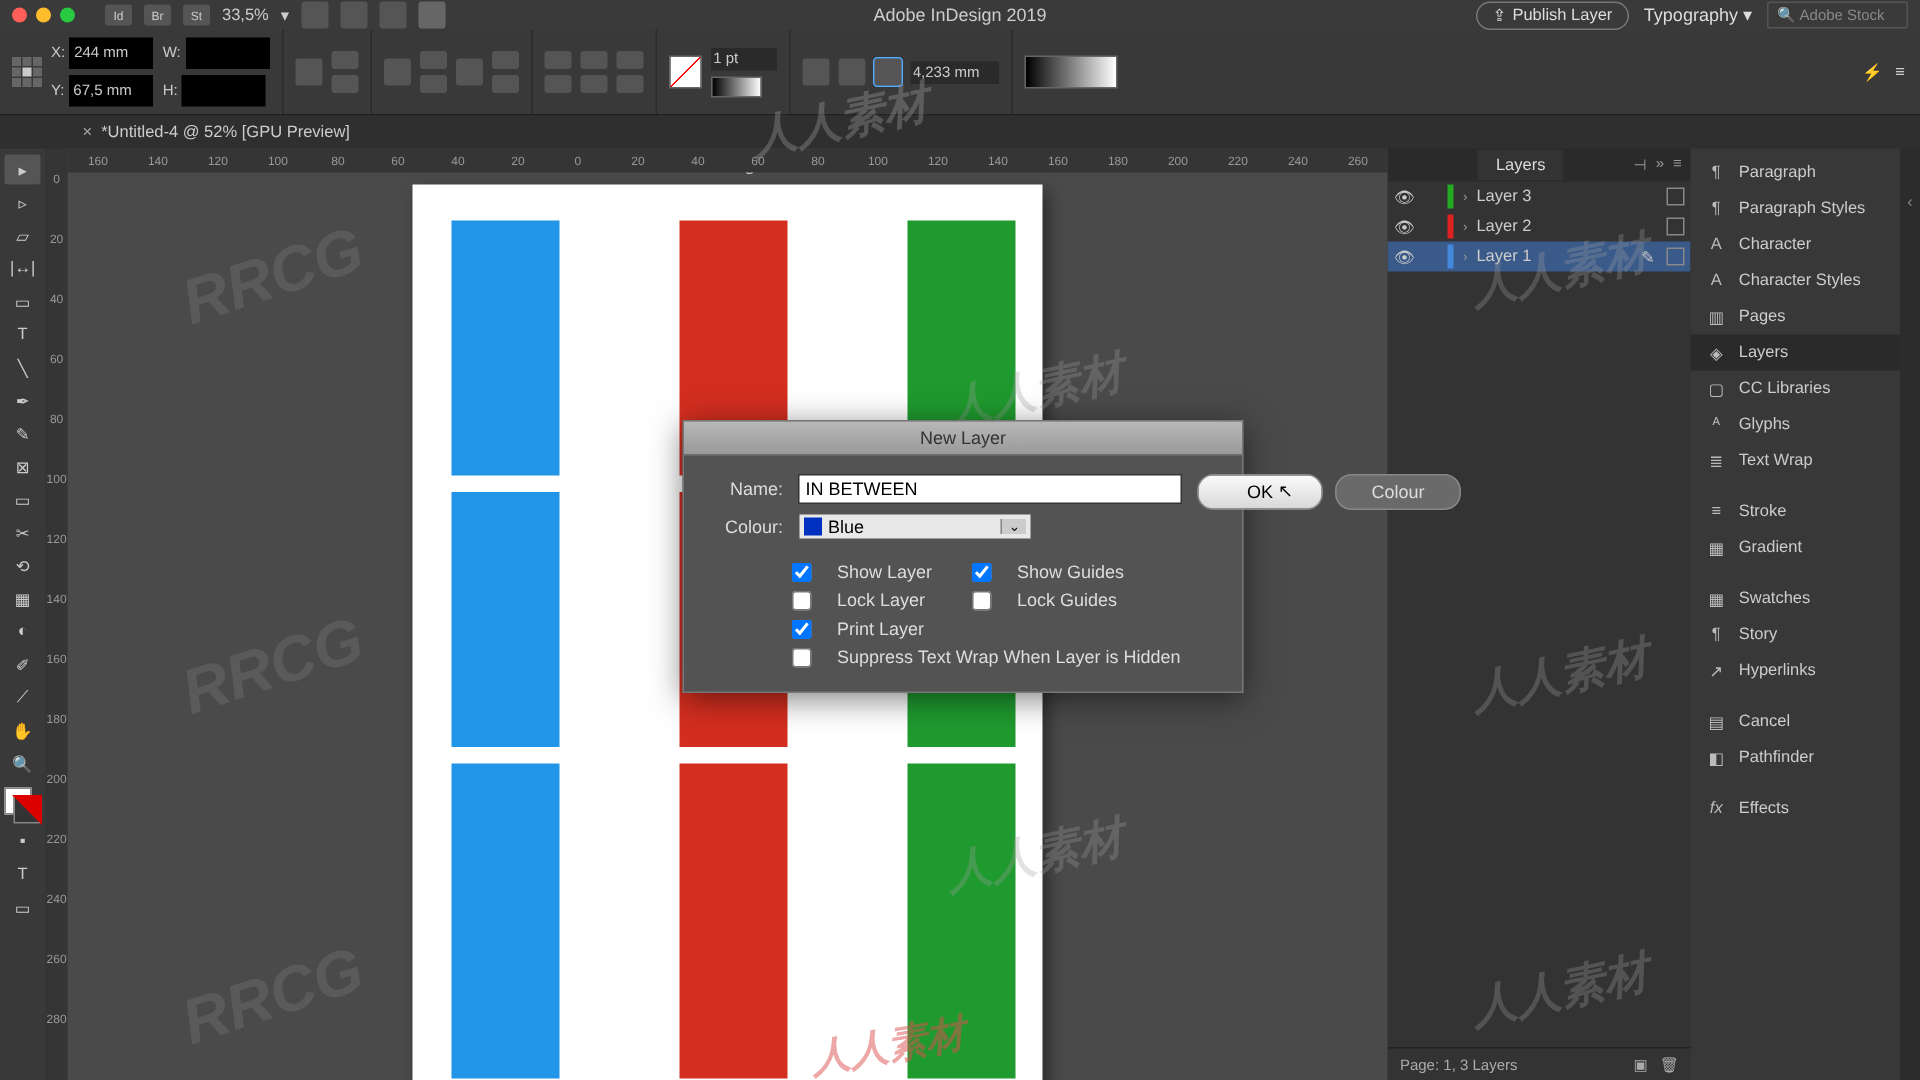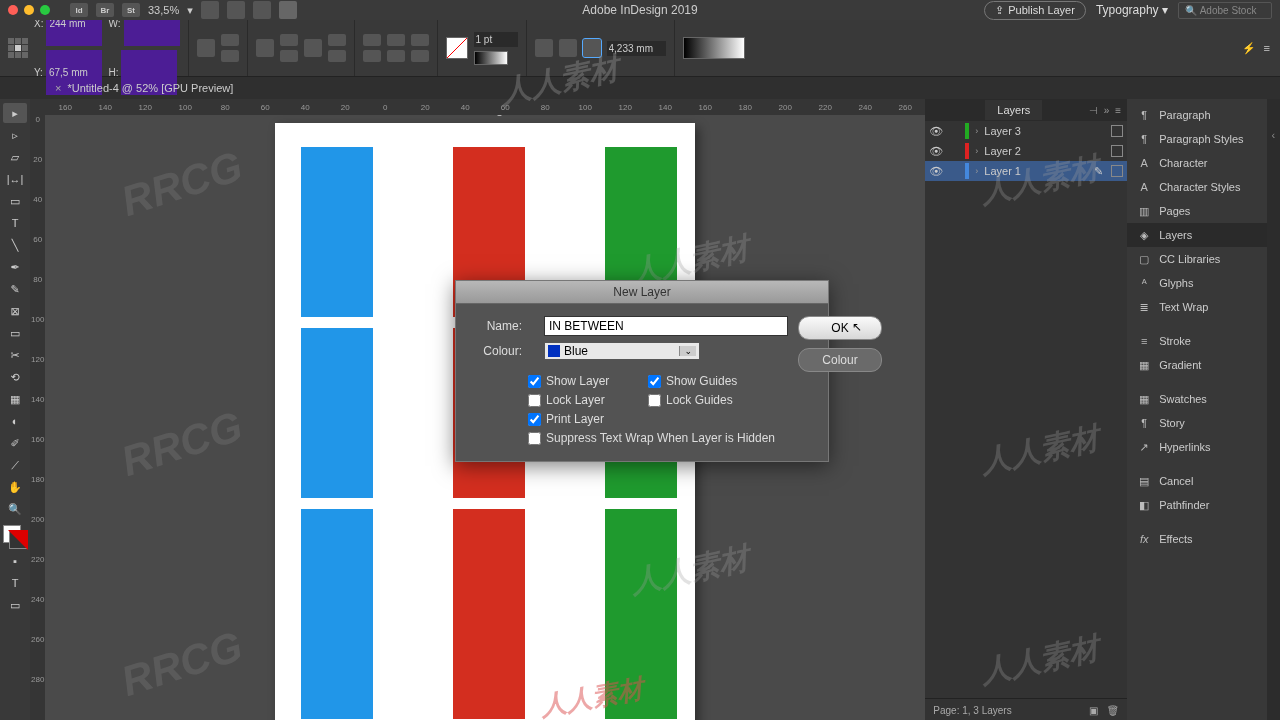--- a/index.html
+++ b/index.html
@@ -1,34 +1,34 @@
 <!DOCTYPE html>
 <html><head>
 <meta charset="utf-8">
 <style>
 html,body{margin:0;padding:0;width:1280px;height:720px;overflow:hidden;font-family:Arial,Helvetica,sans-serif;background:#2a2a2a;color:#ccc;font-size:11px;user-select:none}
 .mac-titlebar{height:20px;background:#3a3a3a;display:flex;align-items:center;padding:0 8px;position:relative}
 .traffic-lights{display:flex;gap:6px}
 .tl{width:10px;height:10px;border-radius:50%}
 .tl.red{background:#ff5f57}.tl.yellow{background:#ffbd2e}.tl.green{background:#28c940}
 .titlebar-apps{display:flex;gap:8px;margin-left:20px;align-items:center}
-.app-icn{width:18px;height:14px;background:#555;border-radius:2px;display:flex;align-items:center;justify-content:center;font-size:8px;color:#ccc;font-weight:bold}
+.app-icn{width:18px;height:14px;background:#555;border-radius:2px;display:flex;align-items:center;justify-content:center;font-size:8px;color:#ccc;font-weight:normal}
 .titlebar-center{position:absolute;left:50%;transform:translateX(-50%);font-size:12px;color:#ccc}
 .titlebar-right{margin-left:auto;display:flex;align-items:center;gap:10px}
 .pub-btn{border:1px solid #777;border-radius:12px;padding:2px 10px;font-size:11px;color:#ddd;display:flex;align-items:center;gap:4px}
 .ws-label{font-size:12px;color:#ddd}
 .search-stock{border:1px solid #555;border-radius:2px;padding:2px 6px;font-size:10px;color:#888;width:80px}
 .control-bar{height:56px;background:#393939;display:flex;border-bottom:1px solid #222}
 .ctrl-sect{display:flex;align-items:center;padding:0 8px;border-right:1px solid #2a2a2a;gap:6px}
 .ref-grid{display:grid;grid-template-columns:repeat(3,6px);grid-template-rows:repeat(3,6px);gap:1px}
 .ref-dot{width:6px;height:6px;background:#666}
 .ref-dot.active{background:#ccc}
 .coord-col{display:flex;flex-direction:column;gap:4px;font-size:10px}
 .coord-row{display:flex;align-items:center;gap:3px}
-.coord-row input{width:50px;background:#4c1d95;border:none;color:#ccc;font-size:10px;padding:17px 3px}
+.coord-row input{width:50px;background:#000000;border:none;color:#ccc;font-size:10px;padding:5px 3px}
 .ctrl-icn{width:18px;height:18px;background:#555;border-radius:2px}
 .ctrl-swatch{width:32px;height:20px;border:1px solid #666}
 .grad-swatch{background:linear-gradient(90deg,#000,#fff)}
 .pct-input{width:40px;background:#2a2a2a;border:none;color:#ccc;font-size:10px;padding:2px}
 .doc-tabs{height:22px;background:#2f2f2f;display:flex;align-items:center;padding-left:45px}
 .doc-tab{padding:3px 10px;font-size:11px;color:#ccc;display:flex;align-items:center;gap:6px}
 .tab-close{color:#aaa;cursor:pointer}
 .main-area{display:flex;height:622px}
 .tool-col{width:32px;background:#393939;display:flex;flex-direction:column;align-items:center;padding-top:4px;gap:2px}
 .tool{width:24px;height:20px;display:flex;align-items:center;justify-content:center;color:#ccc;border-radius:2px}
@@ -45,30 +45,30 @@
 .canvas{flex:1;position:relative;overflow:hidden;display:flex;justify-content:center}
 .page{width:420px;height:620px;background:#fff;margin-top:8px;box-shadow:4px 4px 10px rgba(0,0,0,.4);position:relative}
 .page-row{position:absolute;left:26px;right:18px;height:170px;display:flex;justify-content:space-between}
 .blk{width:72px;height:100%}
 .blue{background:#2196e8}.red{background:#d32e1f}.green{background:#1f9a2e}
 .dialog{position:absolute;left:455px;top:280px;width:372px;background:#535353;border:1px solid #777;box-shadow:0 4px 20px rgba(0,0,0,.5);z-index:100}
 .dlg-title{height:22px;background:linear-gradient(#b8b8b8,#999);color:#333;font-size:12px;display:flex;align-items:center;justify-content:center;border-bottom:1px solid #666}
 .dlg-body{padding:12px 14px 16px;display:flex;gap:10px}
 .dlg-left{flex:1}
 .dlg-row{display:flex;align-items:center;margin-bottom:6px}
-.dlg-lbl{width:52px;text-align:right;margin-right:22px;font-size:12px;color:#ddd}
+.dlg-lbl{width:52px;text-align:right;margin-right:10px;font-size:12px;color:#ddd}
 .dlg-input{flex:1;background:#fff;border:1px solid #333;padding:2px 4px;font-size:12px;color:#000}
 .dlg-select{flex:1;display:flex;align-items:center;background:#e8e8e8;border:1px solid #555;padding:1px 3px;font-size:12px;color:#000;max-width:148px}
 .dlg-sel-sw{width:12px;height:12px;background:#0030c0;margin-right:4px}
 .dlg-sel-arrow{margin-left:auto;background:#ccc;border-left:1px solid #888;padding:0 4px;font-size:9px}
 .dlg-checks{margin-top:14px;margin-left:58px;display:grid;grid-template-columns:120px 140px;row-gap:5px;font-size:12px;color:#ddd}
-.dlg-checks label{display:flex;align-items:center;gap:5px}
+.dlg-checks label{display:flex;align-items:center;gap:17px}
 .dlg-checks input{margin:0}
 .dlg-checks .full{grid-column:1/3}
-.dlg-btns{display:flex;flex-direction:column;gap:8px}
+.dlg-btns{display:flex;flex-direction:row;gap:8px}
 .dlg-btn{width:82px;height:22px;border-radius:11px;border:1px solid #888;font-size:12px;display:flex;align-items:center;justify-content:center;cursor:pointer;position:relative}
 .dlg-btn.ok{background:linear-gradient(#fafafa,#d8d8d8);color:#000}
 .dlg-btn.cancel{background:#6a6a6a;color:#ddd}
 .cursor{position:absolute;font-size:12px;color:#000;left:53px;top:3px}
 .layers-panel{width:214px;background:#333;display:flex;flex-direction:column}
 .lp-tab{height:22px;display:flex;align-items:center;background:#2a2a2a}
 .lp-tab-lbl{background:#333;padding:4px 12px;font-size:11px;color:#ddd;margin-left:60px}
 .lp-icons{margin-left:auto;display:flex;gap:6px;padding-right:6px;color:#999;font-size:10px}
 .layer-row{height:20px;display:flex;align-items:center;padding:0 4px;gap:4px;font-size:11px}
 .layer-row.active{background:#3a5a8a}

